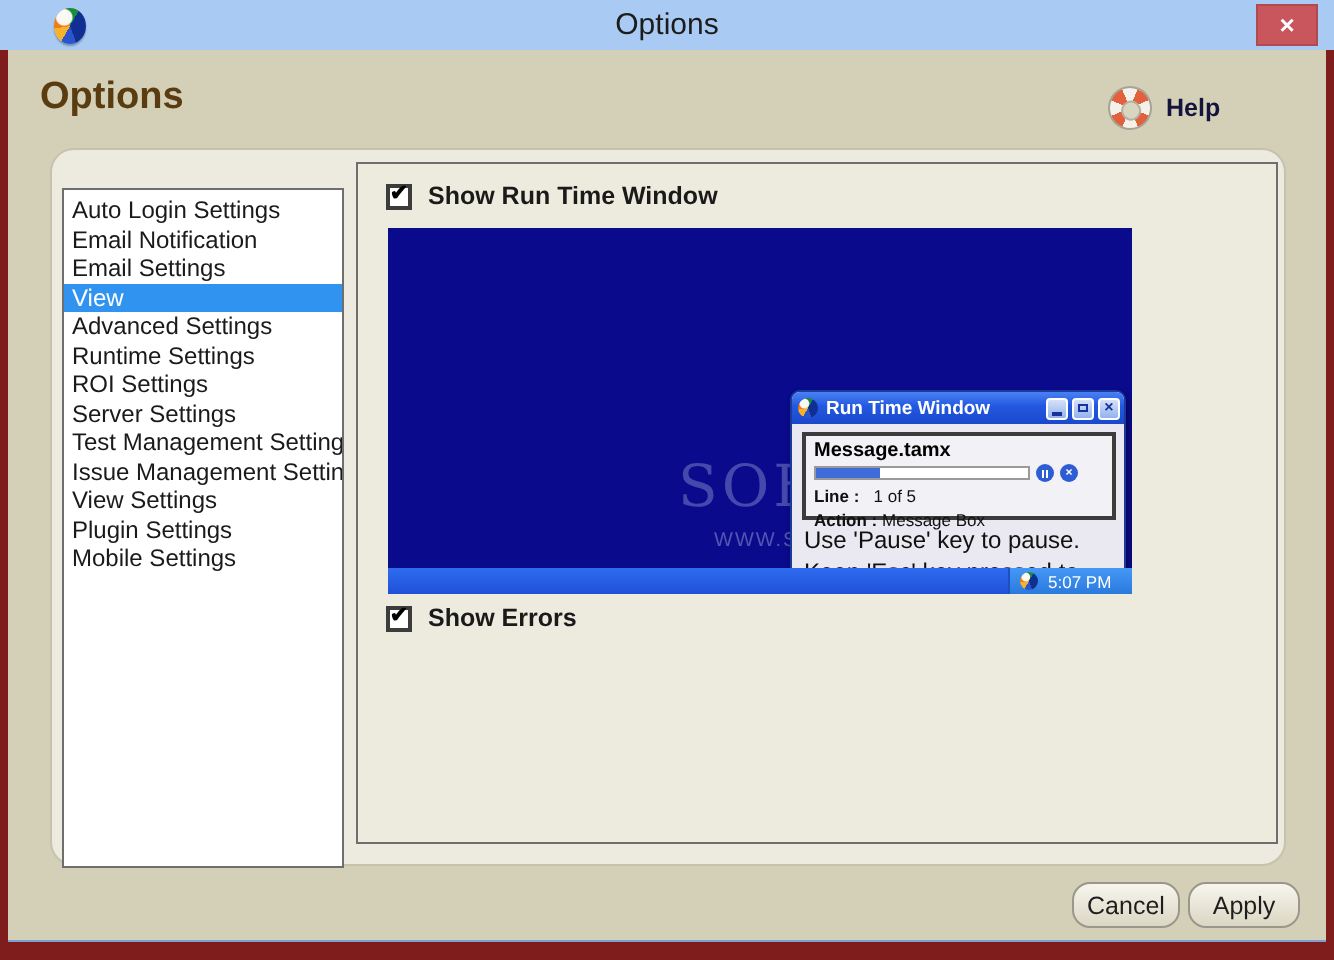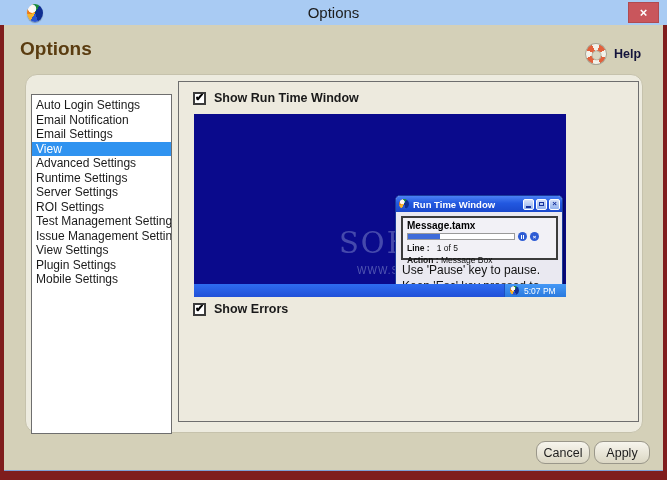--- a/index.html
+++ b/index.html
@@ -19,21 +19,21 @@
     font-size:15px; color:#1c1c1c; }
   .close-btn { position:absolute; left:628px; top:2px; width:31px; height:21px; background:#c9565c;
     border:1px solid #b04a50; color:#fff; font-size:13px; font-weight:bold; text-align:center;
     line-height:19px; cursor:default; }
 
   
   .body-area { position:absolute; left:4px; top:25px; width:659px; height:446px; background:#d4d0b8; border-bottom:1px solid #7e9fd4; }
 
   .heading { position:absolute; left:16px; top:13px; font-size:19px; font-weight:bold; color:#5a3c10; }
 
-  .help-wrap { position:absolute; left:581px; top:18px; width:60px; height:24px; cursor:pointer;text-decoration:underline; }
+  .help-wrap { position:absolute; left:550px; top:18px; width:60px; height:24px; cursor:pointer;text-decoration:underline; }
   .lifebuoy { position:absolute; left:0; top:0; width:22px; height:22px; border-radius:50%;
     transform:rotate(22deg); border:1px solid #a8a494;
     background:conic-gradient(#e2613c 0 12.5%, #f3f1e9 12.5% 25%, #e2613c 25% 37.5%, #f3f1e9 37.5% 50%,
       #e2613c 50% 62.5%, #f3f1e9 62.5% 75%, #e2613c 75% 87.5%, #f3f1e9 87.5% 100%); }
   .lifebuoy::after { content:""; position:absolute; left:6px; top:6px; width:8px; height:8px;
     border-radius:50%; background:#d9d5c1; border:1px solid #b5b1a0; }
   .help-label { position:absolute; left:29px; top:4px; font-size:12.5px; font-weight:bold; color:#14143c; }
 
   .round-panel { position:absolute; left:21px; top:49px; width:618px; height:359px;
     background:#edebdf; border:1px solid #c6c2ac; border-radius:12px; }
@@ -139,22 +139,22 @@
 
     <div class="round-panel"></div>
 
     <div class="side-list">
       <div class="side-item">Auto Login Settings</div>
       <div class="side-item">Email Notification</div>
       <div class="side-item">Email Settings</div>
       <div class="side-item sel">View</div>
       <div class="side-item">Advanced Settings</div>
       <div class="side-item">Runtime Settings</div>
+      <div class="side-item">ROI Settings</div>
       <div class="side-item">Server Settings</div>
-      <div class="side-item">ROI Settings</div>
       <div class="side-item">Test Management Settings</div>
       <div class="side-item">Issue Management Settings</div>
       <div class="side-item">View Settings</div>
       <div class="side-item">Plugin Settings</div>
       <div class="side-item">Mobile Settings</div>
     </div>
 
     <div class="content-panel">
 
       <div class="chk-row row1">

